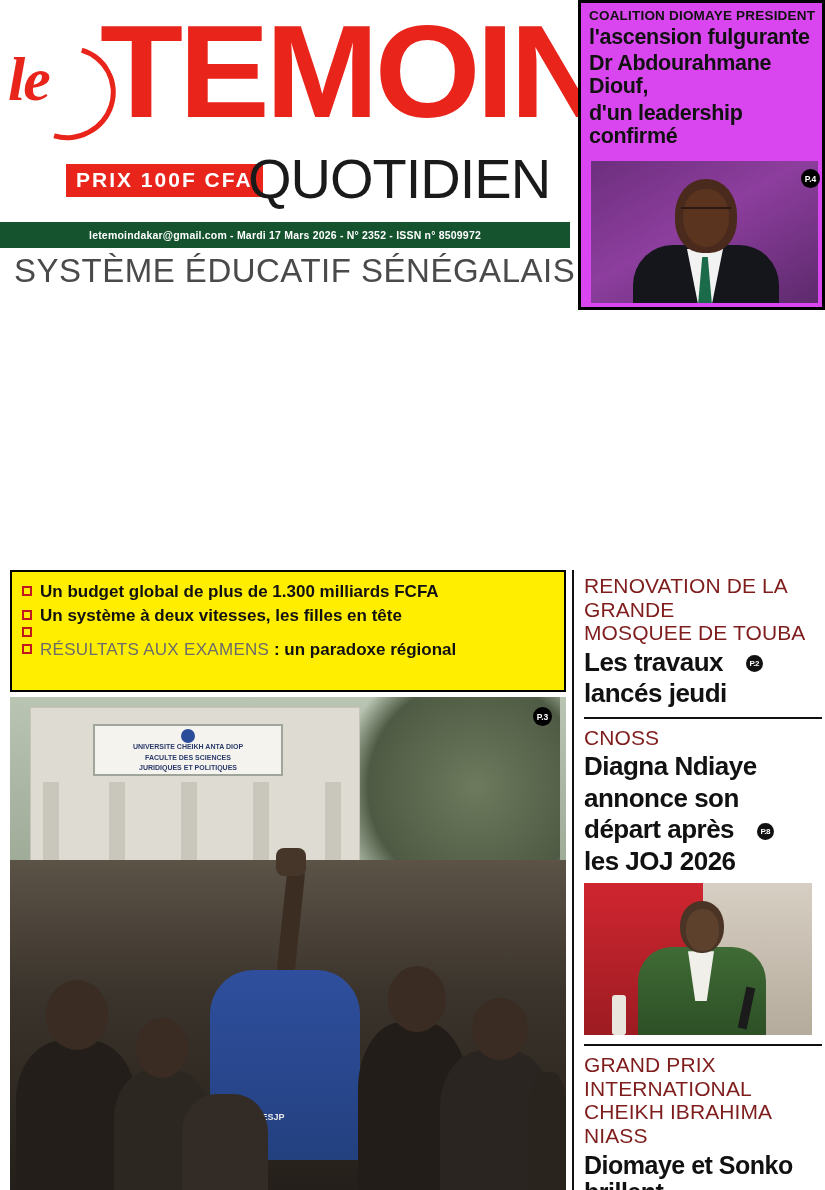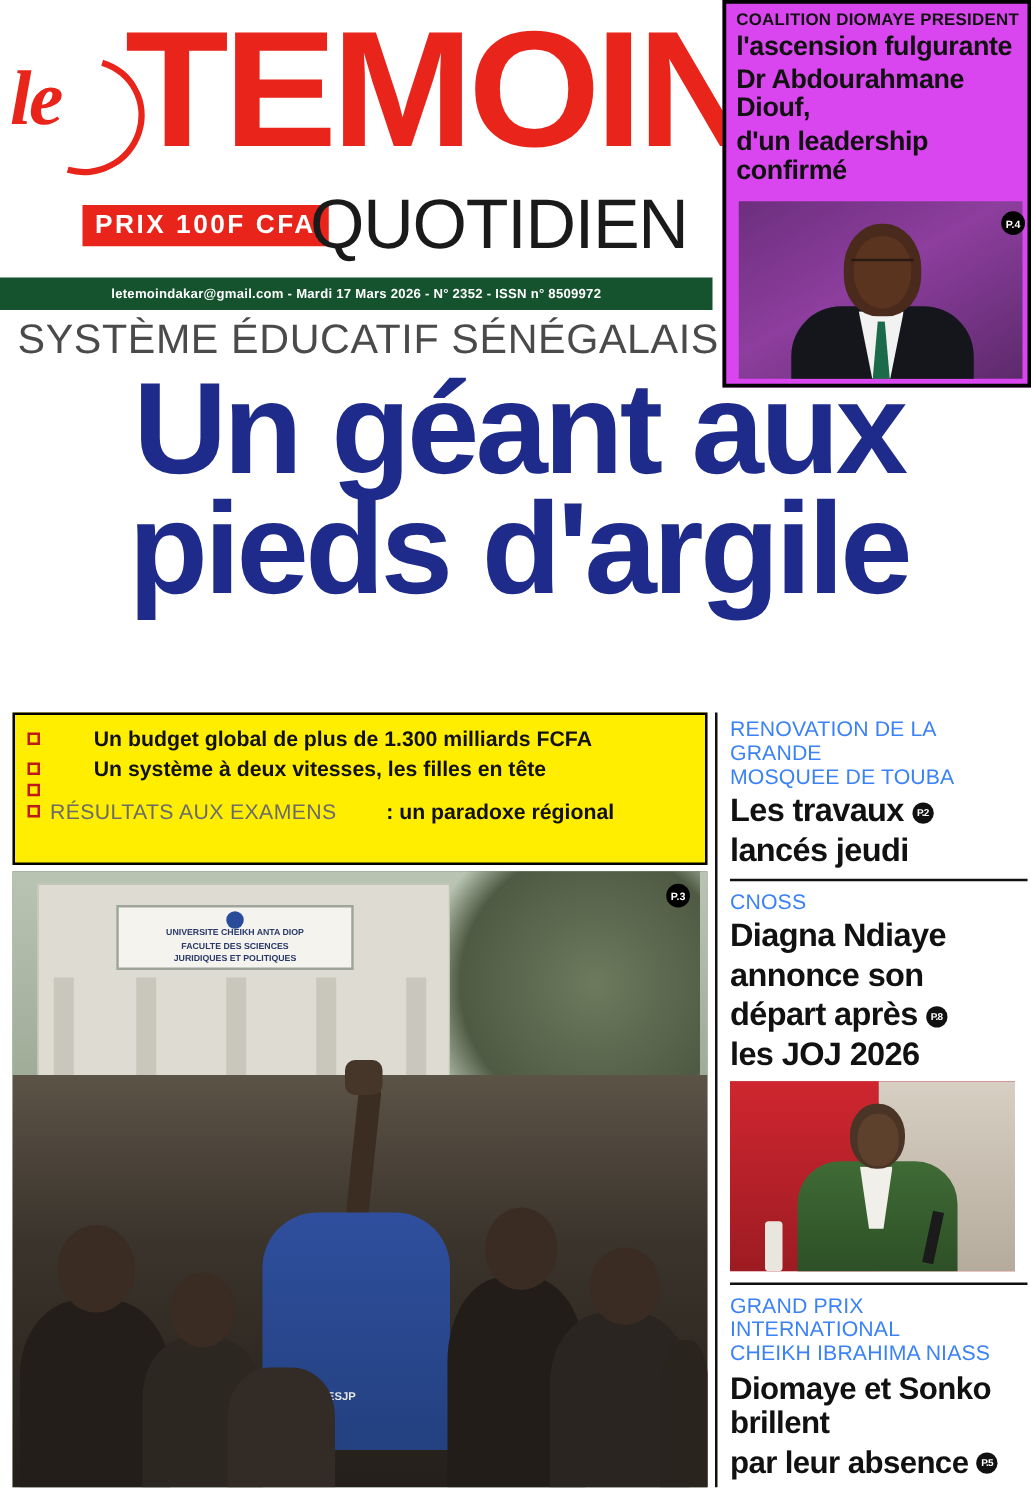--- a/index.html
+++ b/index.html
@@ -131,21 +131,21 @@
   }
   .bullet {
     display: flex; align-items: baseline; gap: 8px;
     font-size: 17px; line-height: 1.42; color: #111;
   }
   .bullet .sq {
     display:inline-block; width: 10px; height: 10px; flex: 0 0 10px;
     border: 2px solid #c0181b; background: transparent;
     position: relative; top: -1px;
   }
-  .b-bold { font-weight: 700; margin-left: 35px; }
+  .b-bold { font-weight: 700; }
   .b-grey { color: #6b6b6b; font-weight: 400; letter-spacing: .3px; }
 
   
   .main-photo {
     position: absolute; left: 10px; top: 697px; width: 556px; height: 493px;
     overflow: hidden; background: #6c7a62;
   }
   .mp-sky { position:absolute; inset:0; background: linear-gradient(180deg,#b9c4b2 0%, #9aa793 40%, #7f8c78 70%, #5d6657 100%); }
   .mp-building {
     position:absolute; left: 20px; top: 10px; width: 330px; height: 200px;
@@ -190,21 +190,21 @@
   }
 
   
   .rule-v {
     position: absolute; left: 572px; top: 570px; width: 2px; height: 620px;
     background: #111;
   }
   .rcol { position: absolute; left: 584px; width: 238px; }
   .rule-h { height: 2px; background: #111; margin: 9px 0 7px 0; }
   .r-kicker {
-    font-size: 17px; color: #3b82f6; line-height: 1.12; letter-spacing: .1px;
+    font-size: 21px; color: #7f1d1d; line-height: 1.12; letter-spacing: .1px;
   }
   .r-title {
     font-size: 26px; font-weight: 700; color: #111; line-height: 1.06;
     letter-spacing: -.5px; margin-top: 4px; position: relative;
   }
 
   .sport-photo {
     position: relative; width: 228px; height: 152px; margin-top: 8px;
     overflow:hidden; background:#b8202a;
   }
@@ -219,21 +219,21 @@
   .sp-bottle { position:absolute; left: 28px; bottom: 0; width: 14px; height: 40px; background:#e9e6dd; border-radius:3px; }
   .sp-mic { position:absolute; left: 158px; bottom: 6px; width: 9px; height: 42px; background:#1b1b1b; transform: rotate(12deg); }
 
   .tail-title {
     font-size: 25px; font-weight: 700; color: #111; line-height: 1.08;
     letter-spacing: -.5px; margin-top: 5px;
   }
   .pg-inline {
     display:inline-block; background:#111; color:#fff; font-size:8px; font-weight:700;
     border-radius:50%; width:17px; height:17px; line-height:17px; text-align:center;
-    vertical-align: middle; margin-left: 0;
+    vertical-align: middle; margin-left: 16px;
   }
 </style>
 </head>
 <body>
 
 <div class="page">
 
   <div class="masthead">
     <div class="logo-le">le</div>
     <div class="logo-temoin">TEMOIN</div>
@@ -252,24 +252,20 @@
       <div class="shirt"></div>
       <div class="tie"></div>
       <div class="head"></div>
       <div class="face"></div>
       <div class="glass"></div>
     </div>
     <div class="page-badge" style="right:2px; top:166px;">P.4</div>
   </div>
 
   <div class="kicker-main">SYSTÈME ÉDUCATIF SÉNÉGALAIS</div>
-  <div class="headline">
-    <span class="l2">Un géant aux</span>
-    <span class="l2">pieds d'argile</span>
-  </div>
 
   <div class="bullets">
     <div class="bullet">
       <span class="sq"></span>
       <span><span class="b-grey"></span><span class="b-bold">Un budget global de plus de 1.300 milliards FCFA</span></span>
     </div>
     <div class="bullet">
       <span class="sq"></span>
       <span><span class="b-grey"></span><span class="b-bold">Un système à deux vitesses, les filles en tête</span></span>
     </div>

